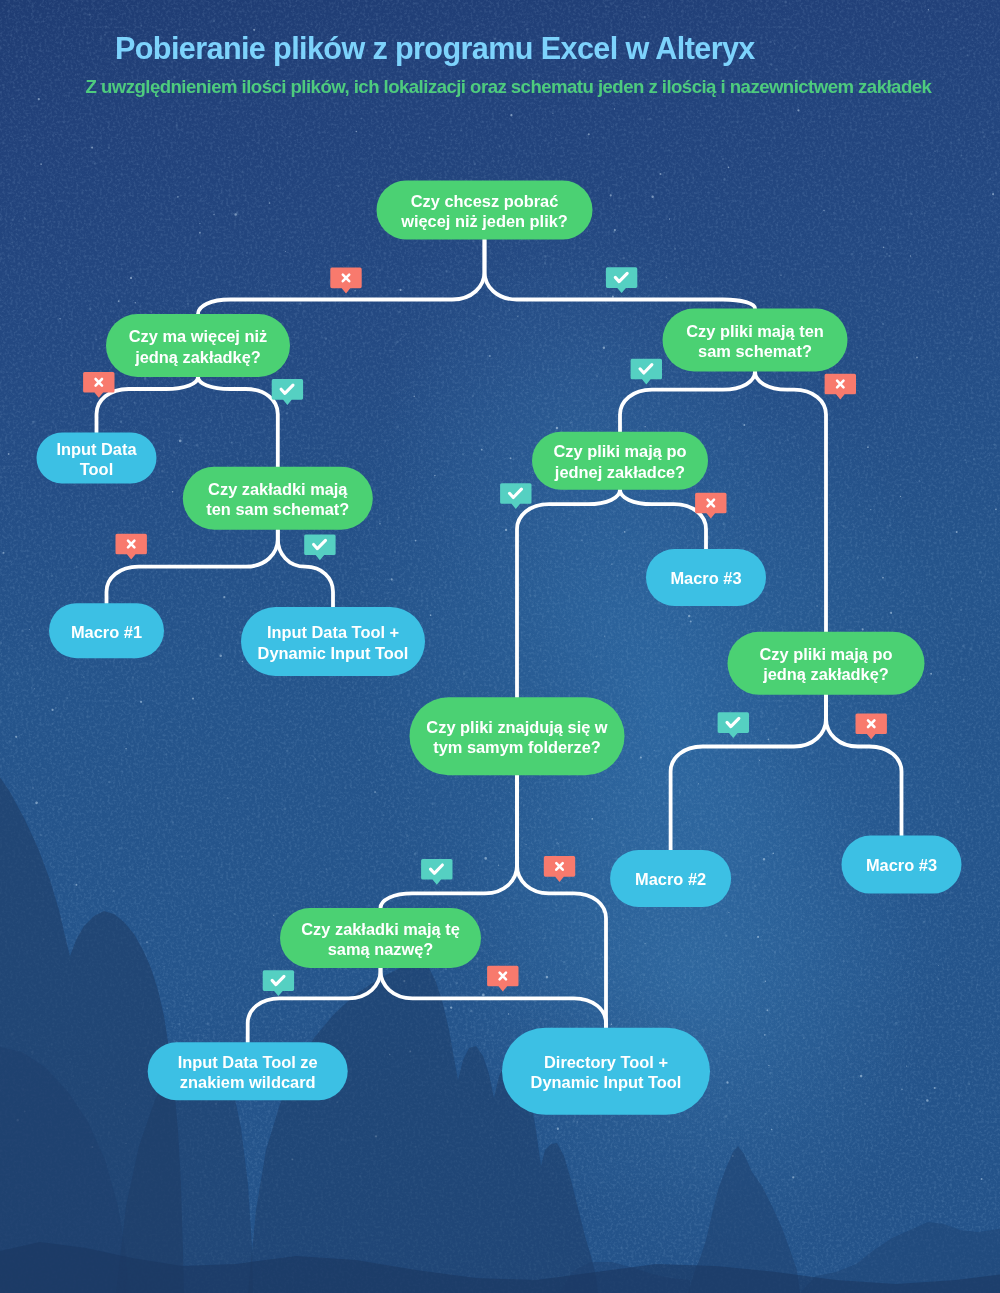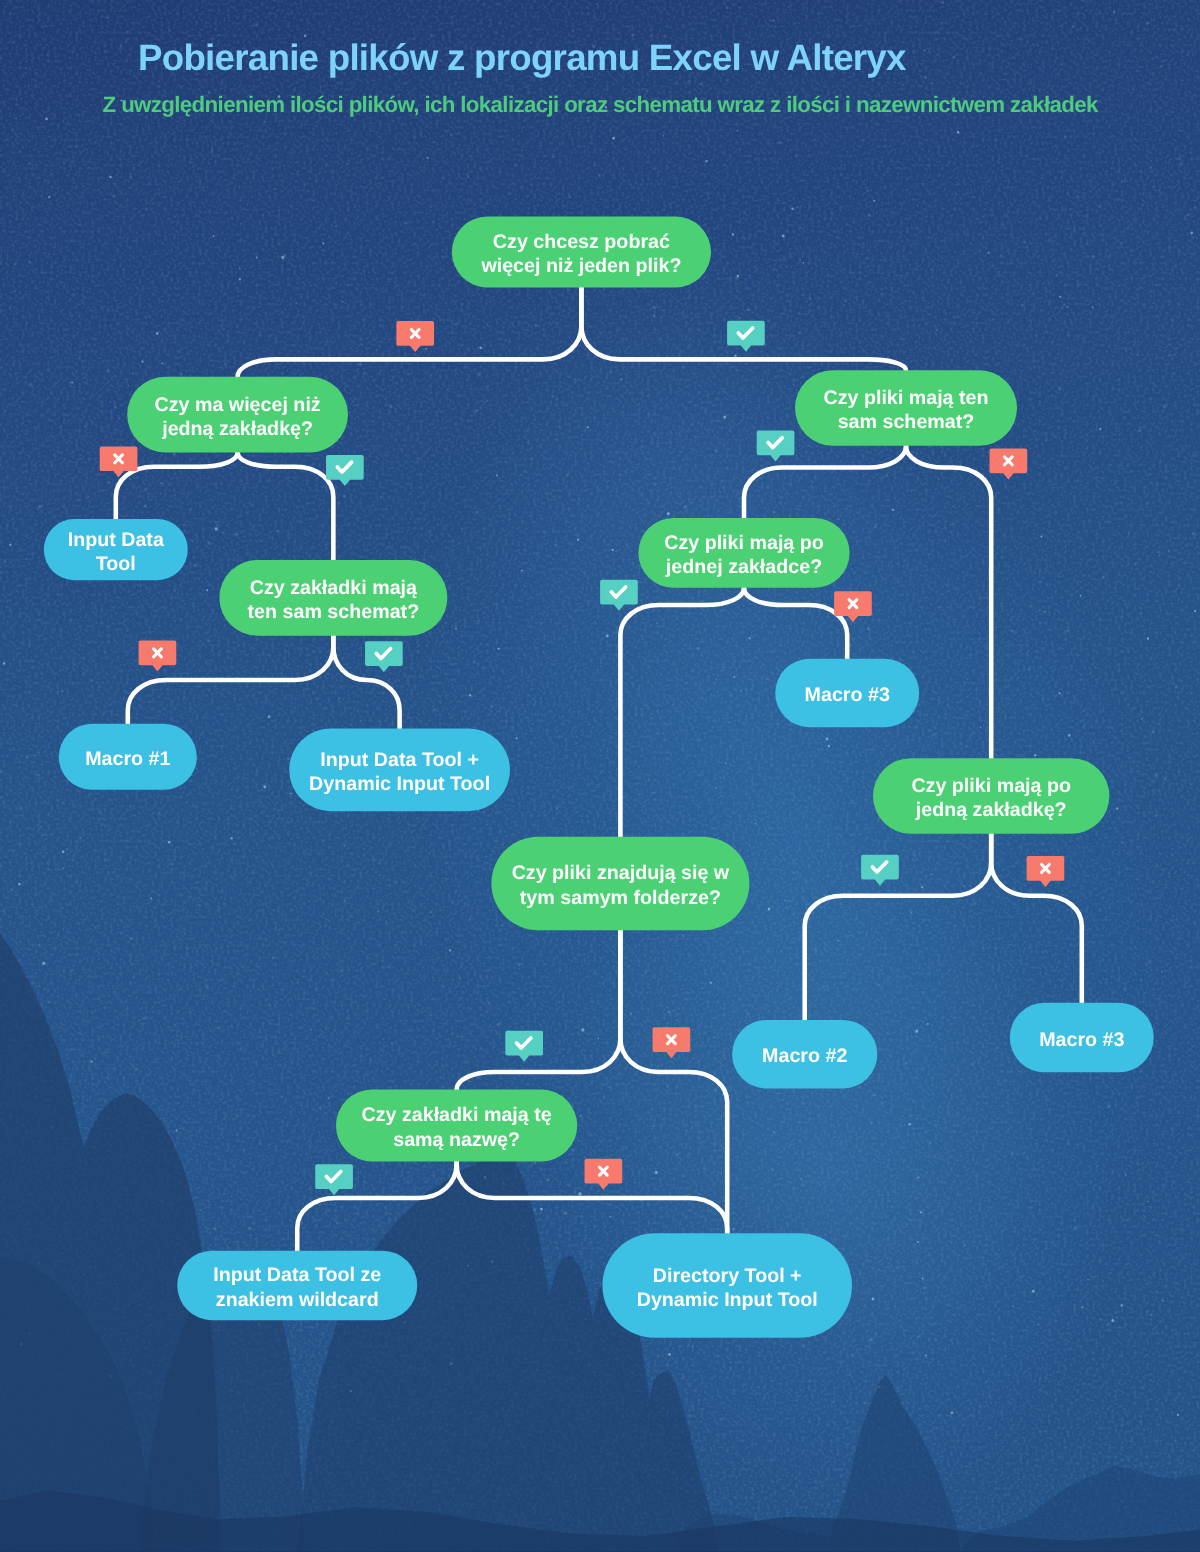--- a/index.html
+++ b/index.html
@@ -66,21 +66,21 @@
  <path fill="#1e3e6a" opacity="0.46" d="M-5 1293 L-5 1046 L22 1052 L46 1068 L68 1092 L88 1122 L105 1160 L118 1206 L126 1256 L129 1293 Z"></path>
  <path fill="#1d3c66" opacity="0.50" d="M116 1293 L126 1206 L139 1146 L155 1100 L172 1068 L190 1048 L206 1042 L220 1054 L232 1084 L241 1128 L248 1184 L252 1248 L253 1293 Z"></path>
  <path fill="#1d3c66" opacity="0.52" d="M248 1293 L256 1210 L266 1150 L280 1104 L296 1068 L314 1038 L334 1014 L356 994 L380 978 L400 968 L414 962 L421 960 L428 966 L436 982 L443 1004 L449 1030 L454 1058 L458 1080 L463 1060 L469 1048 L476 1046 L483 1056 L489 1074 L494 1098 L499 1076 L506 1062 L514 1060 L522 1072 L530 1096 L536 1130 L541 1166 L545 1150 L551 1144 L557 1143 L564 1156 L571 1180 L578 1208 L585 1236 L591 1256 L596 1276 L598 1293 Z"></path>
  <path fill="#1e4070" opacity="0.46" d="M560 1293 L572 1272 L590 1262 L612 1262 L634 1268 L652 1274 L670 1278 L690 1280 L690 1293 Z"></path>
  <path fill="#1f4272" opacity="0.60" d="M688 1293 L695 1270 L700 1258 L706 1240 L712 1214 L718 1190 L726 1168 L733 1152 L738 1146 L744 1154 L752 1172 L762 1186 L772 1206 L782 1228 L790 1250 L797 1270 L800 1293 Z"></path>
  <path fill="#1f4475" opacity="0.54" d="M800 1293 L816 1276 L836 1272 L856 1264 L874 1250 L892 1238 L910 1230 L928 1222 L944 1224 L960 1230 L978 1232 L1005 1228 L1005 1293 Z"></path>
  <path fill="#1b3760" opacity="0.60" d="M-5 1293 L-5 1252 L40 1242 L86 1248 L132 1258 L182 1266 L236 1264 L296 1256 L356 1260 L416 1270 L476 1278 L536 1280 L596 1272 L656 1264 L716 1266 L776 1272 L836 1280 L896 1284 L956 1280 L1005 1274 L1005 1293 Z"></path>
 </g>
     </svg>
   <div class="hdr" id="title">Pobieranie plików z programu Excel w Alteryx</div>
-  <div class="hdr" id="subtitle">Z uwzględnieniem ilości plików, ich lokalizacji oraz schematu wraz z ilości i nazewnictwem zakładek</div>
+  <div class="hdr" id="subtitle">Z uwzględnieniem ilości plików, ich lokalizacji oraz schematu jeden z ilością i nazewnictwem zakładek</div>
   <svg id="flow" viewBox="0 0 1000 1293">
       <g>
         <path d="M484.5 239.5 L484.5 271.5 C484.5 286.9 471.7 299.5 452.5 299.5 L230.0 299.5 C210.8 299.5 198.0 306.0 198.0 314.0" fill="none" stroke="#ffffff" stroke-width="3.8" stroke-linecap="round" stroke-linejoin="round"></path>
         <path d="M484.5 239.5 L484.5 271.5 C484.5 286.9 497.3 299.5 516.5 299.5 L723.0 299.5 C742.2 299.5 755.0 303.6 755.0 308.5" fill="none" stroke="#ffffff" stroke-width="3.8" stroke-linecap="round" stroke-linejoin="round"></path>
         <path d="M198.0 377.0 C198.0 383.6 185.2 389.0 166.0 389.0 L128.5 389.0 C109.3 389.0 96.5 400.2 96.5 414.0 L96.5 432.5" fill="none" stroke="#ffffff" stroke-width="3.8" stroke-linecap="round" stroke-linejoin="round"></path>
         <path d="M198.0 377.0 C198.0 383.6 210.8 389.0 230.0 389.0 L245.8 389.0 C265.0 389.0 277.8 400.2 277.8 414.0 L277.8 466.7" fill="none" stroke="#ffffff" stroke-width="3.8" stroke-linecap="round" stroke-linejoin="round"></path>
         <path d="M755.0 371.5 C755.0 381.5 742.2 389.6 723.0 389.6 L652.0 389.6 C632.8 389.6 620.0 400.9 620.0 414.6 L620.0 431.7" fill="none" stroke="#ffffff" stroke-width="3.8" stroke-linecap="round" stroke-linejoin="round"></path>
         <path d="M755.0 371.5 C755.0 381.5 767.8 389.6 787.0 389.6 L794.0 389.6 C813.2 389.6 826.0 400.9 826.0 414.6 L826.0 631.8" fill="none" stroke="#ffffff" stroke-width="3.8" stroke-linecap="round" stroke-linejoin="round"></path>
         <path d="M277.8 529.7 L277.8 538.7 C277.8 554.1 265.0 566.7 245.8 566.7 L138.5 566.7 C119.3 566.7 106.5 578.0 106.5 591.7 L106.5 603.2" fill="none" stroke="#ffffff" stroke-width="3.8" stroke-linecap="round" stroke-linejoin="round"></path>
         <path d="M277.8 529.7 L277.8 538.7 C277.8 554.1 288.8 566.7 305.4 566.7 L305.4 566.7 C322.0 566.7 333.0 578.0 333.0 591.7 L333.0 607.0" fill="none" stroke="#ffffff" stroke-width="3.8" stroke-linecap="round" stroke-linejoin="round"></path>

